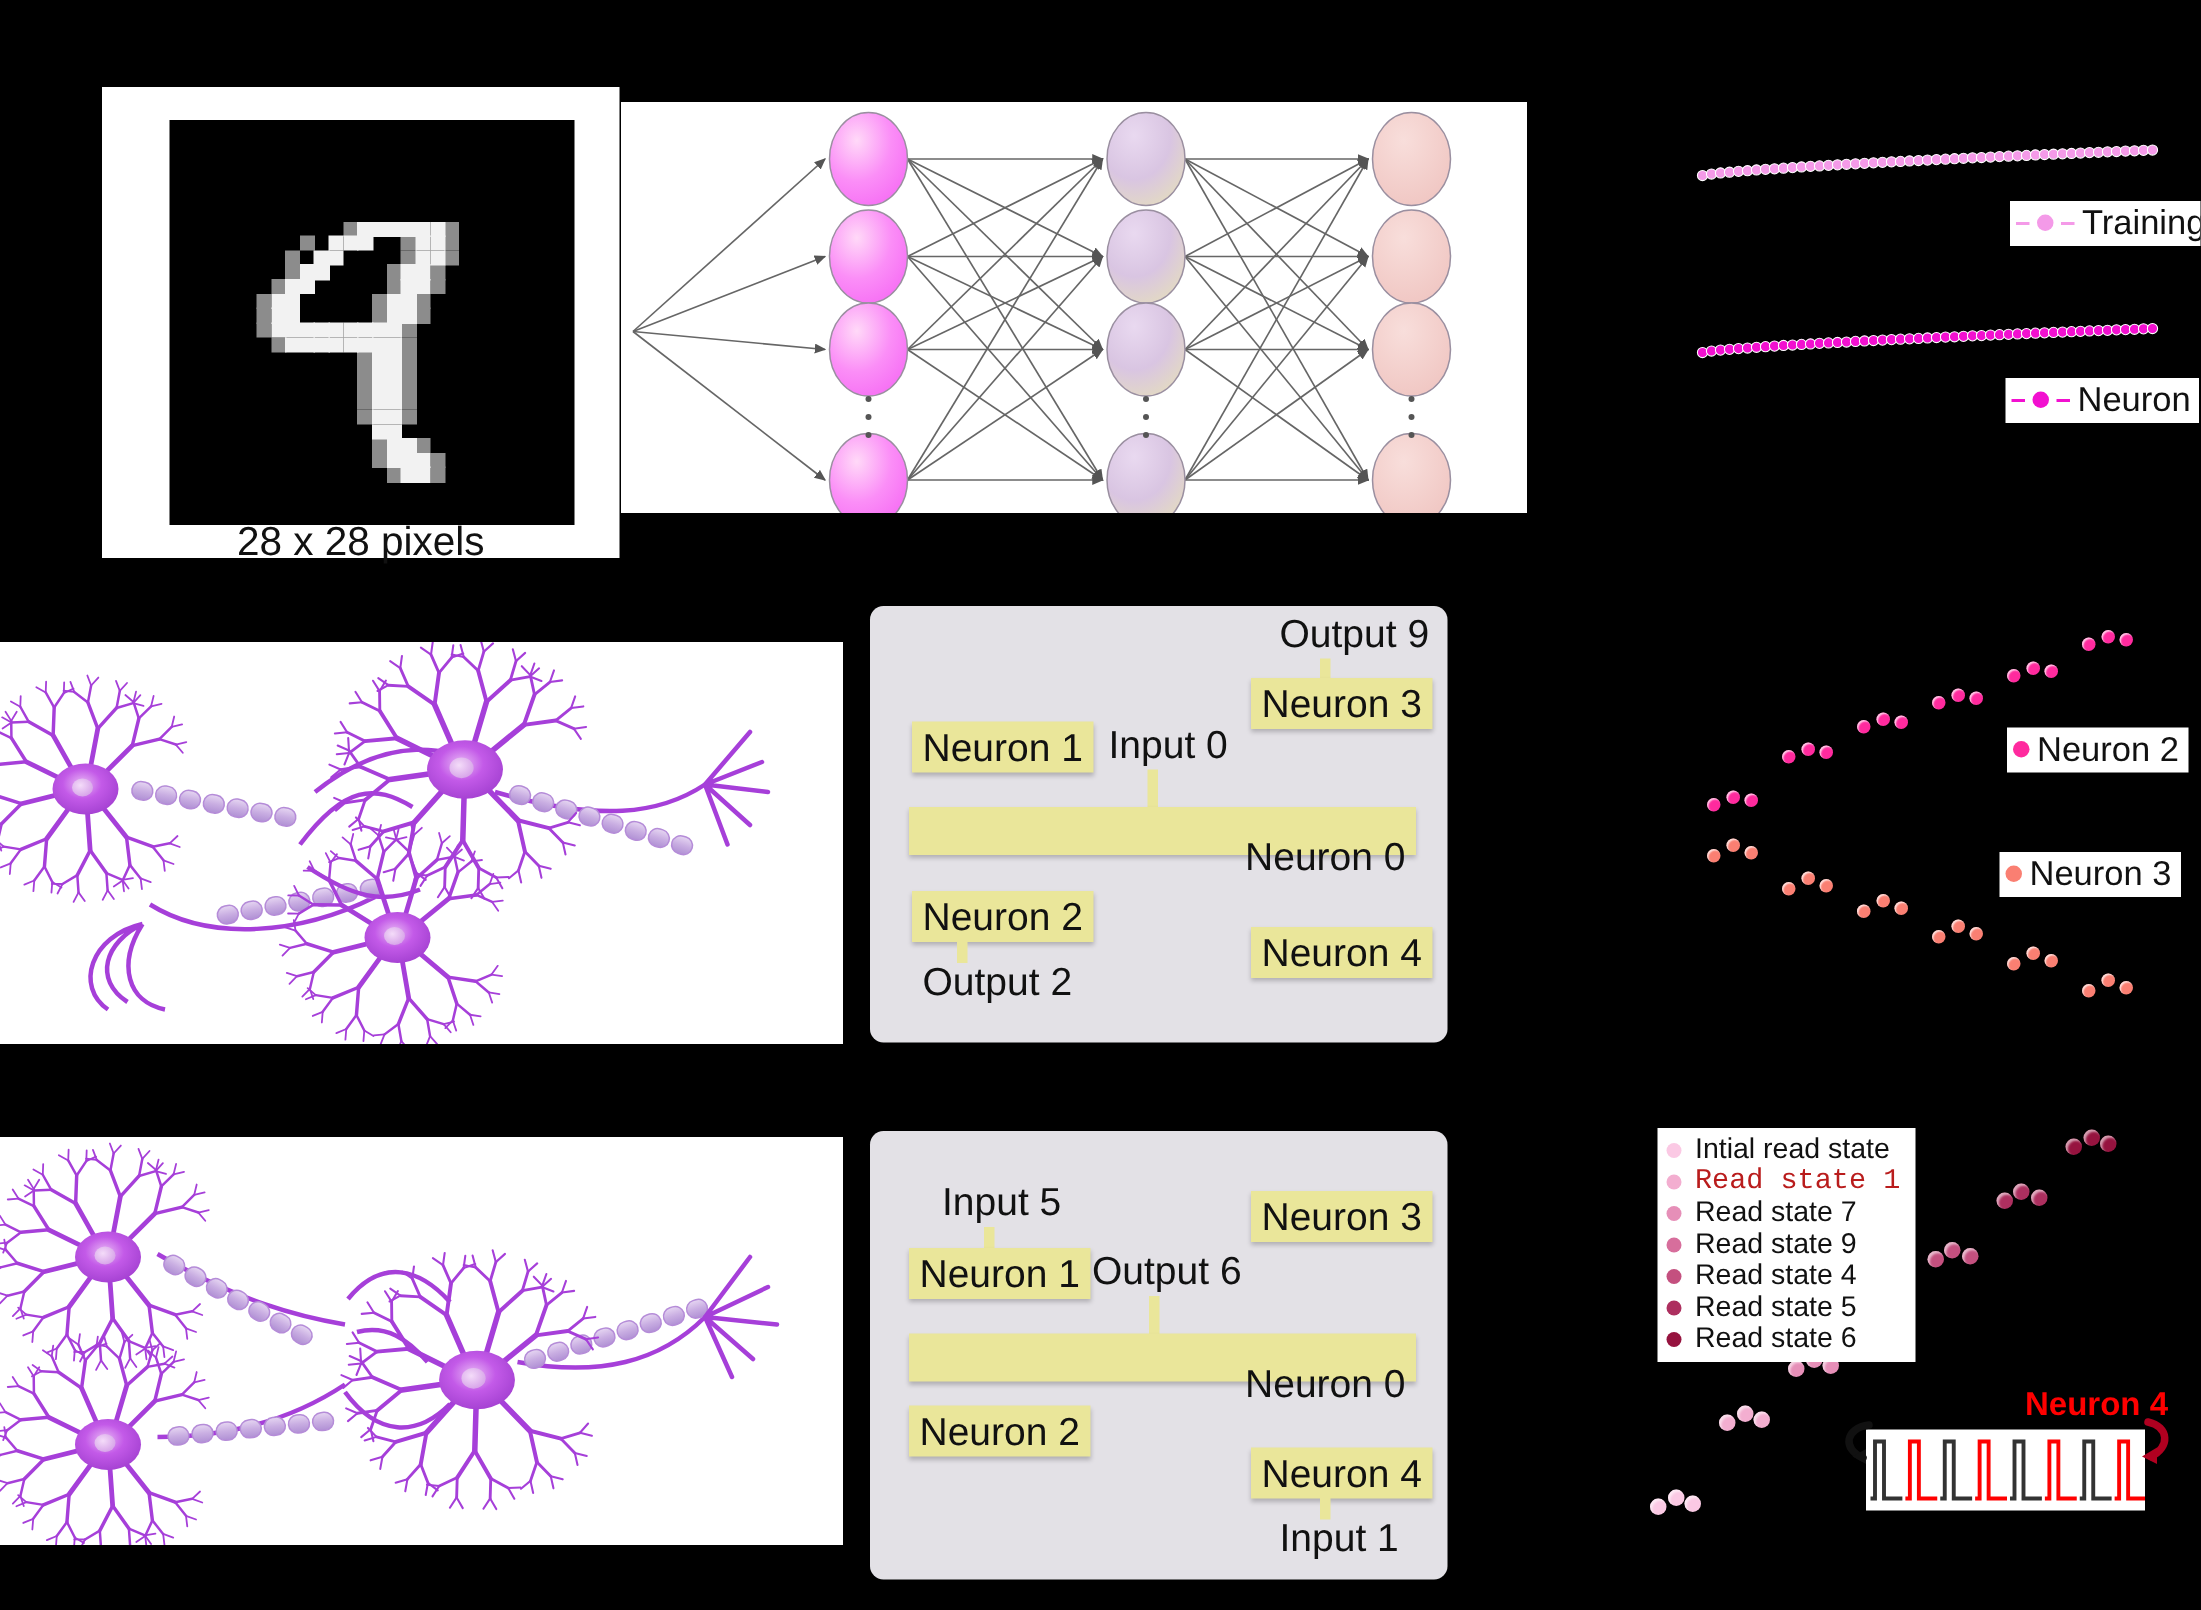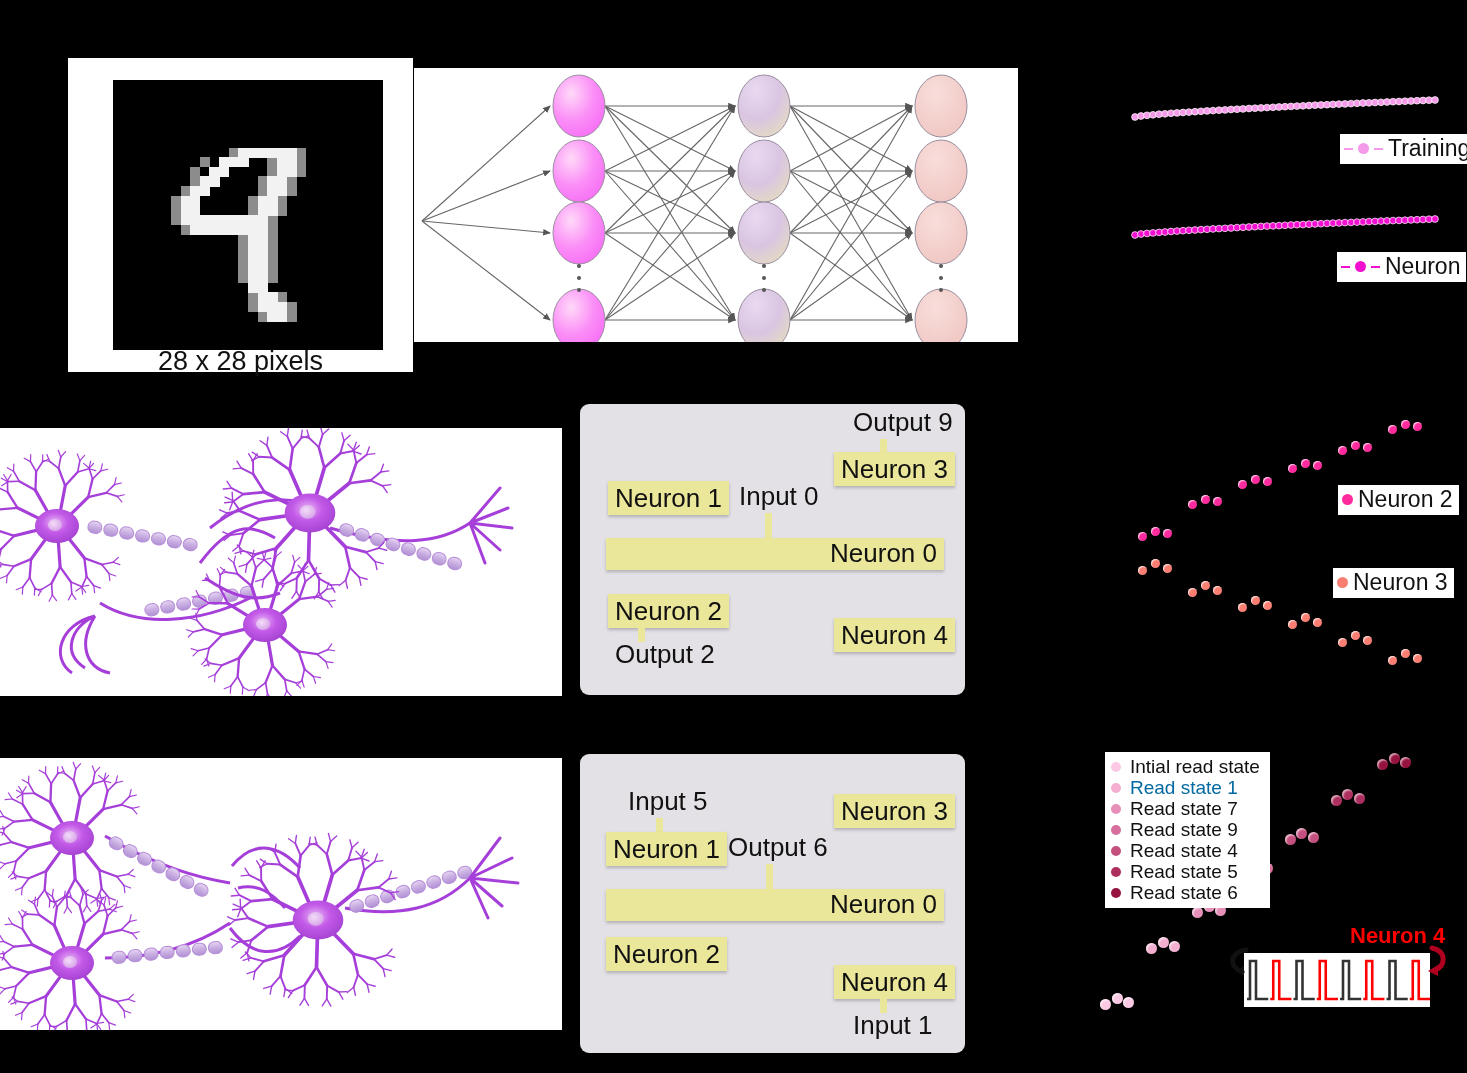--- a/index.html
+++ b/index.html
@@ -38,21 +38,21 @@
        box-shadow:0 3px 9px rgba(0,0,0,.45);}
   #sch1{left:580px;top:404px;width:385px;height:291px;}
   #sch2{left:580px;top:754px;width:385px;height:299px;}
   .ylab{position:absolute;background:#eae69a;color:#111;font-size:26px;
         line-height:30px;padding:2px 7px;white-space:nowrap;
         box-shadow:0 2px 3px rgba(0,0,0,.22);}
   .plain{position:absolute;color:#111;font-size:26px;line-height:30px;white-space:nowrap;}
   .connector{position:absolute;background:#eae69a;width:7px;}
   .bar0{position:absolute;background:#eae69a;height:32px;
         box-shadow:0 2px 3px rgba(0,0,0,.22);}
-  .bar0 span{position:absolute;right:7px;top:0;font-size:26px;color:#111;}
+  .bar0 span{position:absolute;right:7px;top:18px;font-size:26px;color:#111;}
 
   
   #pulse-inset{position:absolute;left:1244px;top:953px;width:186px;height:54px;background:#fff;}
   #pulse-label{position:absolute;left:1350px;top:923px;color:#f00;font-size:22px;font-weight:bold;}
   .arrowcurve{position:absolute;}
 </style>
 </head>
 <body>
 
 <div class="panel" id="mnist-panel">
@@ -1407,21 +1407,21 @@
       <span class="dot" style="left:298.5px;top:8px;width:11px;height:11px;
                      background:#96133f;box-shadow:inset 1.5px 1.5px 1.5px rgba(255,255,255,.6)"></span>
       <span class="dot" style="left:310.0px;top:12px;width:11px;height:11px;
                      background:#96133f;box-shadow:inset 1.5px 1.5px 1.5px rgba(255,255,255,.6)"></span>
     </div>
   <div class="legend-box" style="left:15px;top:7px;display:block;padding:4px 10px 5px 6px;" id="rs-legend">
       <div style="display:flex;align-items:center;gap:9px;font-size:19px;line-height:21px;color:#111;">
        <span class="lgmark" style="background:#fbc9e4;width:10px;height:10px"></span>
        <span>Intial read state</span>
      </div>
-      <div style="display:flex;align-items:center;gap:9px;font-size:19px;line-height:21px;color:#0369a1;">
+      <div style="display:flex;align-items:center;gap:9px;font-size:19px;line-height:21px;color:#b91c1c;font-family:Liberation Mono, monospace;">
        <span class="lgmark" style="background:#f3aed0;width:10px;height:10px"></span>
        <span>Read state 1</span>
      </div>
       <div style="display:flex;align-items:center;gap:9px;font-size:19px;line-height:21px;color:#111;">
        <span class="lgmark" style="background:#e68fb8;width:10px;height:10px"></span>
        <span>Read state 7</span>
      </div>
       <div style="display:flex;align-items:center;gap:9px;font-size:19px;line-height:21px;color:#111;">
        <span class="lgmark" style="background:#d76e9c;width:10px;height:10px"></span>
        <span>Read state 9</span>

